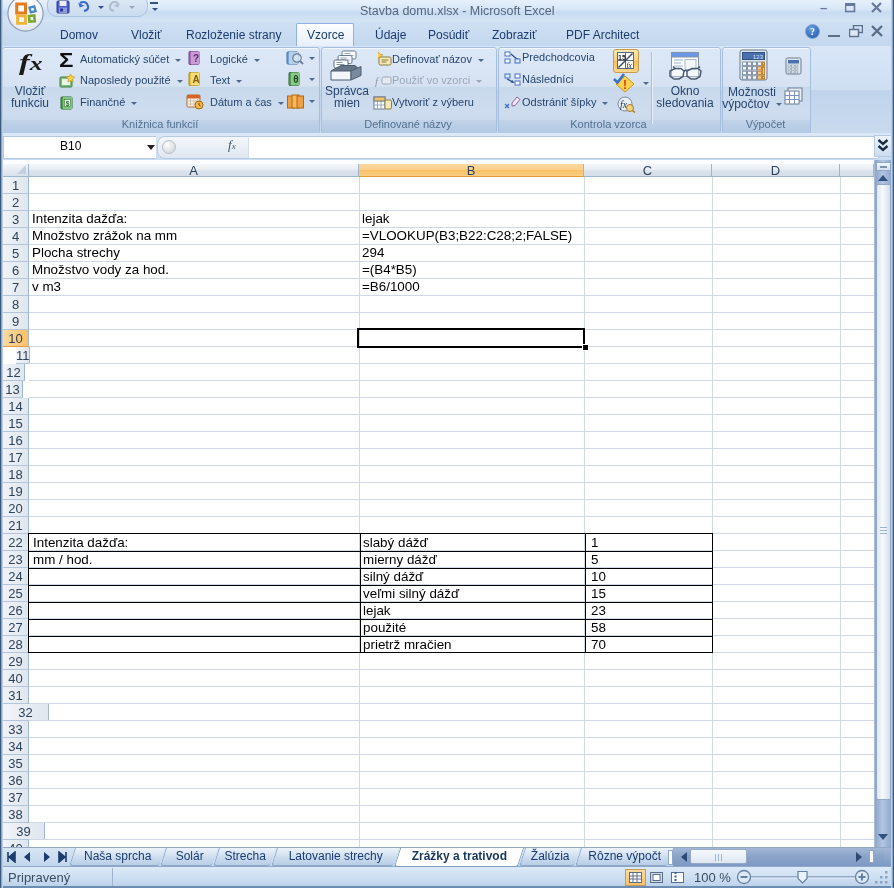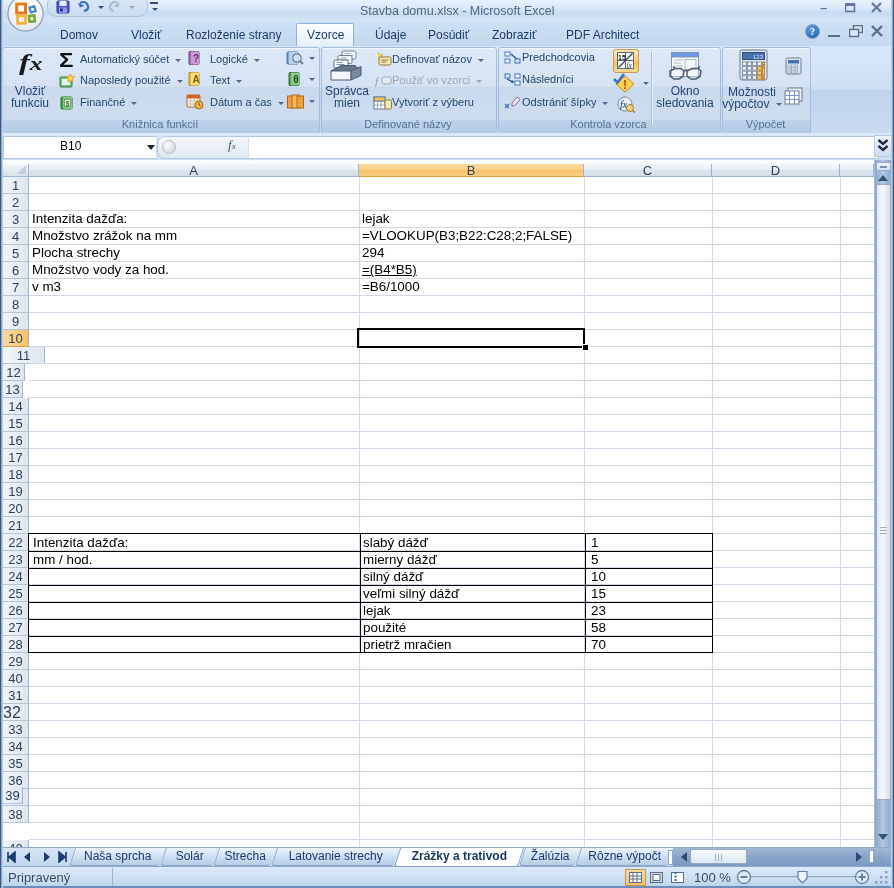--- a/index.html
+++ b/index.html
@@ -387,49 +387,49 @@
 <div class="abs" style="left:3px;top:17px;width:26px;height:17px;background:linear-gradient(90deg,#f1f4f8,#dfe6ee);border-right:1px solid #9eb6ce;border-bottom:1px solid #b4c5da;box-sizing:border-box;font-size:13px;color:#2e4258;text-align:center;line-height:17px;">1</div>
 <div class="abs" style="left:3px;top:34px;width:26px;height:17px;background:linear-gradient(90deg,#f1f4f8,#dfe6ee);border-right:1px solid #9eb6ce;border-bottom:1px solid #b4c5da;box-sizing:border-box;font-size:13px;color:#2e4258;text-align:center;line-height:17px;">2</div>
 <div class="abs" style="left:3px;top:51px;width:26px;height:17px;background:linear-gradient(90deg,#f1f4f8,#dfe6ee);border-right:1px solid #9eb6ce;border-bottom:1px solid #b4c5da;box-sizing:border-box;font-size:13px;color:#2e4258;text-align:center;line-height:17px;">3</div>
 <div class="abs" style="left:3px;top:68px;width:26px;height:17px;background:linear-gradient(90deg,#f1f4f8,#dfe6ee);border-right:1px solid #9eb6ce;border-bottom:1px solid #b4c5da;box-sizing:border-box;font-size:13px;color:#2e4258;text-align:center;line-height:17px;">4</div>
 <div class="abs" style="left:3px;top:85px;width:26px;height:17px;background:linear-gradient(90deg,#f1f4f8,#dfe6ee);border-right:1px solid #9eb6ce;border-bottom:1px solid #b4c5da;box-sizing:border-box;font-size:13px;color:#2e4258;text-align:center;line-height:17px;">5</div>
 <div class="abs" style="left:3px;top:102px;width:26px;height:17px;background:linear-gradient(90deg,#f1f4f8,#dfe6ee);border-right:1px solid #9eb6ce;border-bottom:1px solid #b4c5da;box-sizing:border-box;font-size:13px;color:#2e4258;text-align:center;line-height:17px;">6</div>
 <div class="abs" style="left:3px;top:119px;width:26px;height:17px;background:linear-gradient(90deg,#f1f4f8,#dfe6ee);border-right:1px solid #9eb6ce;border-bottom:1px solid #b4c5da;box-sizing:border-box;font-size:13px;color:#2e4258;text-align:center;line-height:17px;">7</div>
 <div class="abs" style="left:3px;top:136px;width:26px;height:17px;background:linear-gradient(90deg,#f1f4f8,#dfe6ee);border-right:1px solid #9eb6ce;border-bottom:1px solid #b4c5da;box-sizing:border-box;font-size:13px;color:#2e4258;text-align:center;line-height:17px;">8</div>
 <div class="abs" style="left:3px;top:153px;width:26px;height:17px;background:linear-gradient(90deg,#f1f4f8,#dfe6ee);border-right:1px solid #9eb6ce;border-bottom:1px solid #b4c5da;box-sizing:border-box;font-size:13px;color:#2e4258;text-align:center;line-height:17px;">9</div>
 <div class="abs" style="left:3px;top:170px;width:26px;height:17px;background:linear-gradient(90deg,#fbd9a2,#f8c166);border-right:1px solid #9eb6ce;border-bottom:1px solid #e39b3c;box-sizing:border-box;font-size:13px;color:#2e4258;text-align:center;line-height:17px;">10</div>
-<div class="abs" style="left:3px;top:187px;width:42px;height:17px;background:linear-gradient(90deg,#f1f4f8,#dfe6ee);border-right:1px solid #9eb6ce;border-bottom:1px solid #b4c5da;box-sizing:border-box;font-size:13px;color:#2e4258;text-align:center;line-height:17px;">11</div>
+<div class="abs" style="left:16px;top:187px;width:14px;height:17px;background:linear-gradient(90deg,#f1f4f8,#dfe6ee);border-right:1px solid #9eb6ce;border-bottom:1px solid #b4c5da;box-sizing:border-box;font-size:13px;color:#2e4258;text-align:center;line-height:17px;">11</div>
 <div class="abs" style="left:3px;top:204px;width:22px;height:17px;background:linear-gradient(90deg,#f1f4f8,#dfe6ee);border-right:1px solid #9eb6ce;border-bottom:1px solid #b4c5da;box-sizing:border-box;font-size:13px;color:#2e4258;text-align:center;line-height:17px;">12</div>
 <div class="abs" style="left:3px;top:221px;width:20px;height:17px;background:linear-gradient(90deg,#f1f4f8,#dfe6ee);border-right:1px solid #9eb6ce;border-bottom:1px solid #b4c5da;box-sizing:border-box;font-size:13px;color:#2e4258;text-align:center;line-height:17px;">13</div>
 <div class="abs" style="left:3px;top:238px;width:26px;height:17px;background:linear-gradient(90deg,#f1f4f8,#dfe6ee);border-right:1px solid #9eb6ce;border-bottom:1px solid #b4c5da;box-sizing:border-box;font-size:13px;color:#2e4258;text-align:center;line-height:17px;">14</div>
 <div class="abs" style="left:3px;top:255px;width:26px;height:17px;background:linear-gradient(90deg,#f1f4f8,#dfe6ee);border-right:1px solid #9eb6ce;border-bottom:1px solid #b4c5da;box-sizing:border-box;font-size:13px;color:#2e4258;text-align:center;line-height:17px;">15</div>
 <div class="abs" style="left:3px;top:272px;width:26px;height:17px;background:linear-gradient(90deg,#f1f4f8,#dfe6ee);border-right:1px solid #9eb6ce;border-bottom:1px solid #b4c5da;box-sizing:border-box;font-size:13px;color:#2e4258;text-align:center;line-height:17px;">16</div>
 <div class="abs" style="left:3px;top:289px;width:26px;height:17px;background:linear-gradient(90deg,#f1f4f8,#dfe6ee);border-right:1px solid #9eb6ce;border-bottom:1px solid #b4c5da;box-sizing:border-box;font-size:13px;color:#2e4258;text-align:center;line-height:17px;">17</div>
 <div class="abs" style="left:3px;top:306px;width:26px;height:17px;background:linear-gradient(90deg,#f1f4f8,#dfe6ee);border-right:1px solid #9eb6ce;border-bottom:1px solid #b4c5da;box-sizing:border-box;font-size:13px;color:#2e4258;text-align:center;line-height:17px;">18</div>
 <div class="abs" style="left:3px;top:323px;width:26px;height:17px;background:linear-gradient(90deg,#f1f4f8,#dfe6ee);border-right:1px solid #9eb6ce;border-bottom:1px solid #b4c5da;box-sizing:border-box;font-size:13px;color:#2e4258;text-align:center;line-height:17px;">19</div>
 <div class="abs" style="left:3px;top:340px;width:26px;height:17px;background:linear-gradient(90deg,#f1f4f8,#dfe6ee);border-right:1px solid #9eb6ce;border-bottom:1px solid #b4c5da;box-sizing:border-box;font-size:13px;color:#2e4258;text-align:center;line-height:17px;">20</div>
 <div class="abs" style="left:3px;top:357px;width:26px;height:17px;background:linear-gradient(90deg,#f1f4f8,#dfe6ee);border-right:1px solid #9eb6ce;border-bottom:1px solid #b4c5da;box-sizing:border-box;font-size:13px;color:#2e4258;text-align:center;line-height:17px;">21</div>
 <div class="abs" style="left:3px;top:374px;width:26px;height:17px;background:linear-gradient(90deg,#f1f4f8,#dfe6ee);border-right:1px solid #9eb6ce;border-bottom:1px solid #b4c5da;box-sizing:border-box;font-size:13px;color:#2e4258;text-align:center;line-height:17px;">22</div>
 <div class="abs" style="left:3px;top:391px;width:26px;height:17px;background:linear-gradient(90deg,#f1f4f8,#dfe6ee);border-right:1px solid #9eb6ce;border-bottom:1px solid #b4c5da;box-sizing:border-box;font-size:13px;color:#2e4258;text-align:center;line-height:17px;">23</div>
 <div class="abs" style="left:3px;top:408px;width:26px;height:17px;background:linear-gradient(90deg,#f1f4f8,#dfe6ee);border-right:1px solid #9eb6ce;border-bottom:1px solid #b4c5da;box-sizing:border-box;font-size:13px;color:#2e4258;text-align:center;line-height:17px;">24</div>
 <div class="abs" style="left:3px;top:425px;width:26px;height:17px;background:linear-gradient(90deg,#f1f4f8,#dfe6ee);border-right:1px solid #9eb6ce;border-bottom:1px solid #b4c5da;box-sizing:border-box;font-size:13px;color:#2e4258;text-align:center;line-height:17px;">25</div>
 <div class="abs" style="left:3px;top:442px;width:26px;height:17px;background:linear-gradient(90deg,#f1f4f8,#dfe6ee);border-right:1px solid #9eb6ce;border-bottom:1px solid #b4c5da;box-sizing:border-box;font-size:13px;color:#2e4258;text-align:center;line-height:17px;">26</div>
 <div class="abs" style="left:3px;top:459px;width:26px;height:17px;background:linear-gradient(90deg,#f1f4f8,#dfe6ee);border-right:1px solid #9eb6ce;border-bottom:1px solid #b4c5da;box-sizing:border-box;font-size:13px;color:#2e4258;text-align:center;line-height:17px;">27</div>
 <div class="abs" style="left:3px;top:476px;width:26px;height:17px;background:linear-gradient(90deg,#f1f4f8,#dfe6ee);border-right:1px solid #9eb6ce;border-bottom:1px solid #b4c5da;box-sizing:border-box;font-size:13px;color:#2e4258;text-align:center;line-height:17px;">28</div>
 <div class="abs" style="left:3px;top:493px;width:26px;height:17px;background:linear-gradient(90deg,#f1f4f8,#dfe6ee);border-right:1px solid #9eb6ce;border-bottom:1px solid #b4c5da;box-sizing:border-box;font-size:13px;color:#2e4258;text-align:center;line-height:17px;">29</div>
 <div class="abs" style="left:3px;top:510px;width:26px;height:17px;background:linear-gradient(90deg,#f1f4f8,#dfe6ee);border-right:1px solid #9eb6ce;border-bottom:1px solid #b4c5da;box-sizing:border-box;font-size:13px;color:#2e4258;text-align:center;line-height:17px;">40</div>
 <div class="abs" style="left:3px;top:527px;width:26px;height:17px;background:linear-gradient(90deg,#f1f4f8,#dfe6ee);border-right:1px solid #9eb6ce;border-bottom:1px solid #b4c5da;box-sizing:border-box;font-size:13px;color:#2e4258;text-align:center;line-height:17px;">31</div>
-<div class="abs" style="left:3px;top:544px;width:26px;height:17px;background:linear-gradient(90deg,#f1f4f8,#dfe6ee);border-right:1px solid #9eb6ce;border-bottom:1px solid #b4c5da;box-sizing:border-box;font-size:16px;color:#2e4258;text-align:left;line-height:17px;">32</div>
+<div class="abs" style="left:3px;top:544px;width:46px;height:17px;background:linear-gradient(90deg,#f1f4f8,#dfe6ee);border-right:1px solid #9eb6ce;border-bottom:1px solid #b4c5da;box-sizing:border-box;font-size:13px;color:#2e4258;text-align:center;line-height:17px;">32</div>
 <div class="abs" style="left:3px;top:561px;width:26px;height:17px;background:linear-gradient(90deg,#f1f4f8,#dfe6ee);border-right:1px solid #9eb6ce;border-bottom:1px solid #b4c5da;box-sizing:border-box;font-size:13px;color:#2e4258;text-align:center;line-height:17px;">33</div>
 <div class="abs" style="left:3px;top:578px;width:26px;height:17px;background:linear-gradient(90deg,#f1f4f8,#dfe6ee);border-right:1px solid #9eb6ce;border-bottom:1px solid #b4c5da;box-sizing:border-box;font-size:13px;color:#2e4258;text-align:center;line-height:17px;">34</div>
 <div class="abs" style="left:3px;top:595px;width:26px;height:17px;background:linear-gradient(90deg,#f1f4f8,#dfe6ee);border-right:1px solid #9eb6ce;border-bottom:1px solid #b4c5da;box-sizing:border-box;font-size:13px;color:#2e4258;text-align:center;line-height:17px;">35</div>
 <div class="abs" style="left:3px;top:612px;width:26px;height:17px;background:linear-gradient(90deg,#f1f4f8,#dfe6ee);border-right:1px solid #9eb6ce;border-bottom:1px solid #b4c5da;box-sizing:border-box;font-size:13px;color:#2e4258;text-align:center;line-height:17px;">36</div>
 <div class="abs" style="left:3px;top:629px;width:26px;height:17px;background:linear-gradient(90deg,#f1f4f8,#dfe6ee);border-right:1px solid #9eb6ce;border-bottom:1px solid #b4c5da;box-sizing:border-box;font-size:13px;color:#2e4258;text-align:center;line-height:17px;">37</div>
 <div class="abs" style="left:3px;top:646px;width:26px;height:17px;background:linear-gradient(90deg,#f1f4f8,#dfe6ee);border-right:1px solid #9eb6ce;border-bottom:1px solid #b4c5da;box-sizing:border-box;font-size:13px;color:#2e4258;text-align:center;line-height:17px;">38</div>
-<div class="abs" style="left:3px;top:627px;width:20px;height:17px;background:linear-gradient(90deg,#f1f4f8,#dfe6ee);border-right:1px solid #9eb6ce;border-bottom:1px solid #b4c5da;box-sizing:border-box;font-size:13px;color:#2e4258;text-align:center;line-height:17px;">39</div>
+<div class="abs" style="left:3px;top:663px;width:42px;height:17px;background:linear-gradient(90deg,#f1f4f8,#dfe6ee);border-right:1px solid #9eb6ce;border-bottom:1px solid #b4c5da;box-sizing:border-box;font-size:13px;color:#2e4258;text-align:center;line-height:17px;">39</div>
 <div class="abs" style="left:3px;top:680px;width:26px;height:7px;background:linear-gradient(90deg,#f1f4f8,#dfe6ee);border-right:1px solid #9eb6ce;box-sizing:border-box;font-size:13px;color:#2e4258;text-align:center;line-height:17px;overflow:hidden;">40</div>
 <div class="abs" style="left:29px;top:33px;width:845px;height:1px;background:#d0d7e5;"></div>
 <div class="abs" style="left:29px;top:50px;width:845px;height:1px;background:#d0d7e5;"></div>
 <div class="abs" style="left:29px;top:67px;width:845px;height:1px;background:#d0d7e5;"></div>
 <div class="abs" style="left:29px;top:84px;width:845px;height:1px;background:#d0d7e5;"></div>
 <div class="abs" style="left:29px;top:101px;width:845px;height:1px;background:#d0d7e5;"></div>
 <div class="abs" style="left:29px;top:118px;width:845px;height:1px;background:#d0d7e5;"></div>
 <div class="abs" style="left:29px;top:135px;width:845px;height:1px;background:#d0d7e5;"></div>
 <div class="abs" style="left:29px;top:152px;width:845px;height:1px;background:#d0d7e5;"></div>
 <div class="abs" style="left:29px;top:169px;width:845px;height:1px;background:#d0d7e5;"></div>
@@ -472,21 +472,21 @@
 
 <div class="abs" id="cells" style="left:0;top:0;font-size:13.4px;color:#000;">
   <div class="abs" style="left:32px;top:211px;white-space:nowrap;">Intenzita dažďa:</div>
   <div class="abs" style="left:32px;top:228px;white-space:nowrap;">Množstvo zrážok na mm</div>
   <div class="abs" style="left:32px;top:245px;white-space:nowrap;">Plocha strechy</div>
   <div class="abs" style="left:32px;top:262px;white-space:nowrap;">Množstvo vody za hod.</div>
   <div class="abs" style="left:32px;top:279px;white-space:nowrap;">v m3</div>
   <div class="abs" style="left:362px;top:211px;white-space:nowrap;">lejak</div>
   <div class="abs" style="left:362px;top:228px;white-space:nowrap;">=VLOOKUP(B3;B22:C28;2;FALSE)</div>
   <div class="abs" style="left:362px;top:245px;white-space:nowrap;">294</div>
-  <div class="abs" style="left:362px;top:262px;white-space:nowrap;text-decoration:underline;">=(B4*B5)</div>
+  <div class="abs" style="left:362px;top:262px;white-space:nowrap;">=(B4*B5)</div>
   <div class="abs" style="left:362px;top:279px;white-space:nowrap;">=B6/1000</div>
 </div>
 
 <div class="abs" style="left:357px;top:328px;width:228px;height:20px;border:2px solid #000;box-sizing:border-box;"></div>
 <div class="abs" style="left:582px;top:344px;width:5px;height:5px;background:#000;border:1px solid #fff;"></div>
 
 <div class="abs" id="tbl" style="left:28px;top:533px;width:685px;height:120px;border:1px solid #000;box-sizing:border-box;font-size:13.4px;color:#000;">
   <div class="abs" style="left:331px;top:0;width:1px;height:119px;background:#000;"></div>
   <div class="abs" style="left:556px;top:0;width:1px;height:119px;background:#000;"></div>
   <div class="abs" style="left:0;top:17px;width:683px;height:1px;background:#000;"></div>

